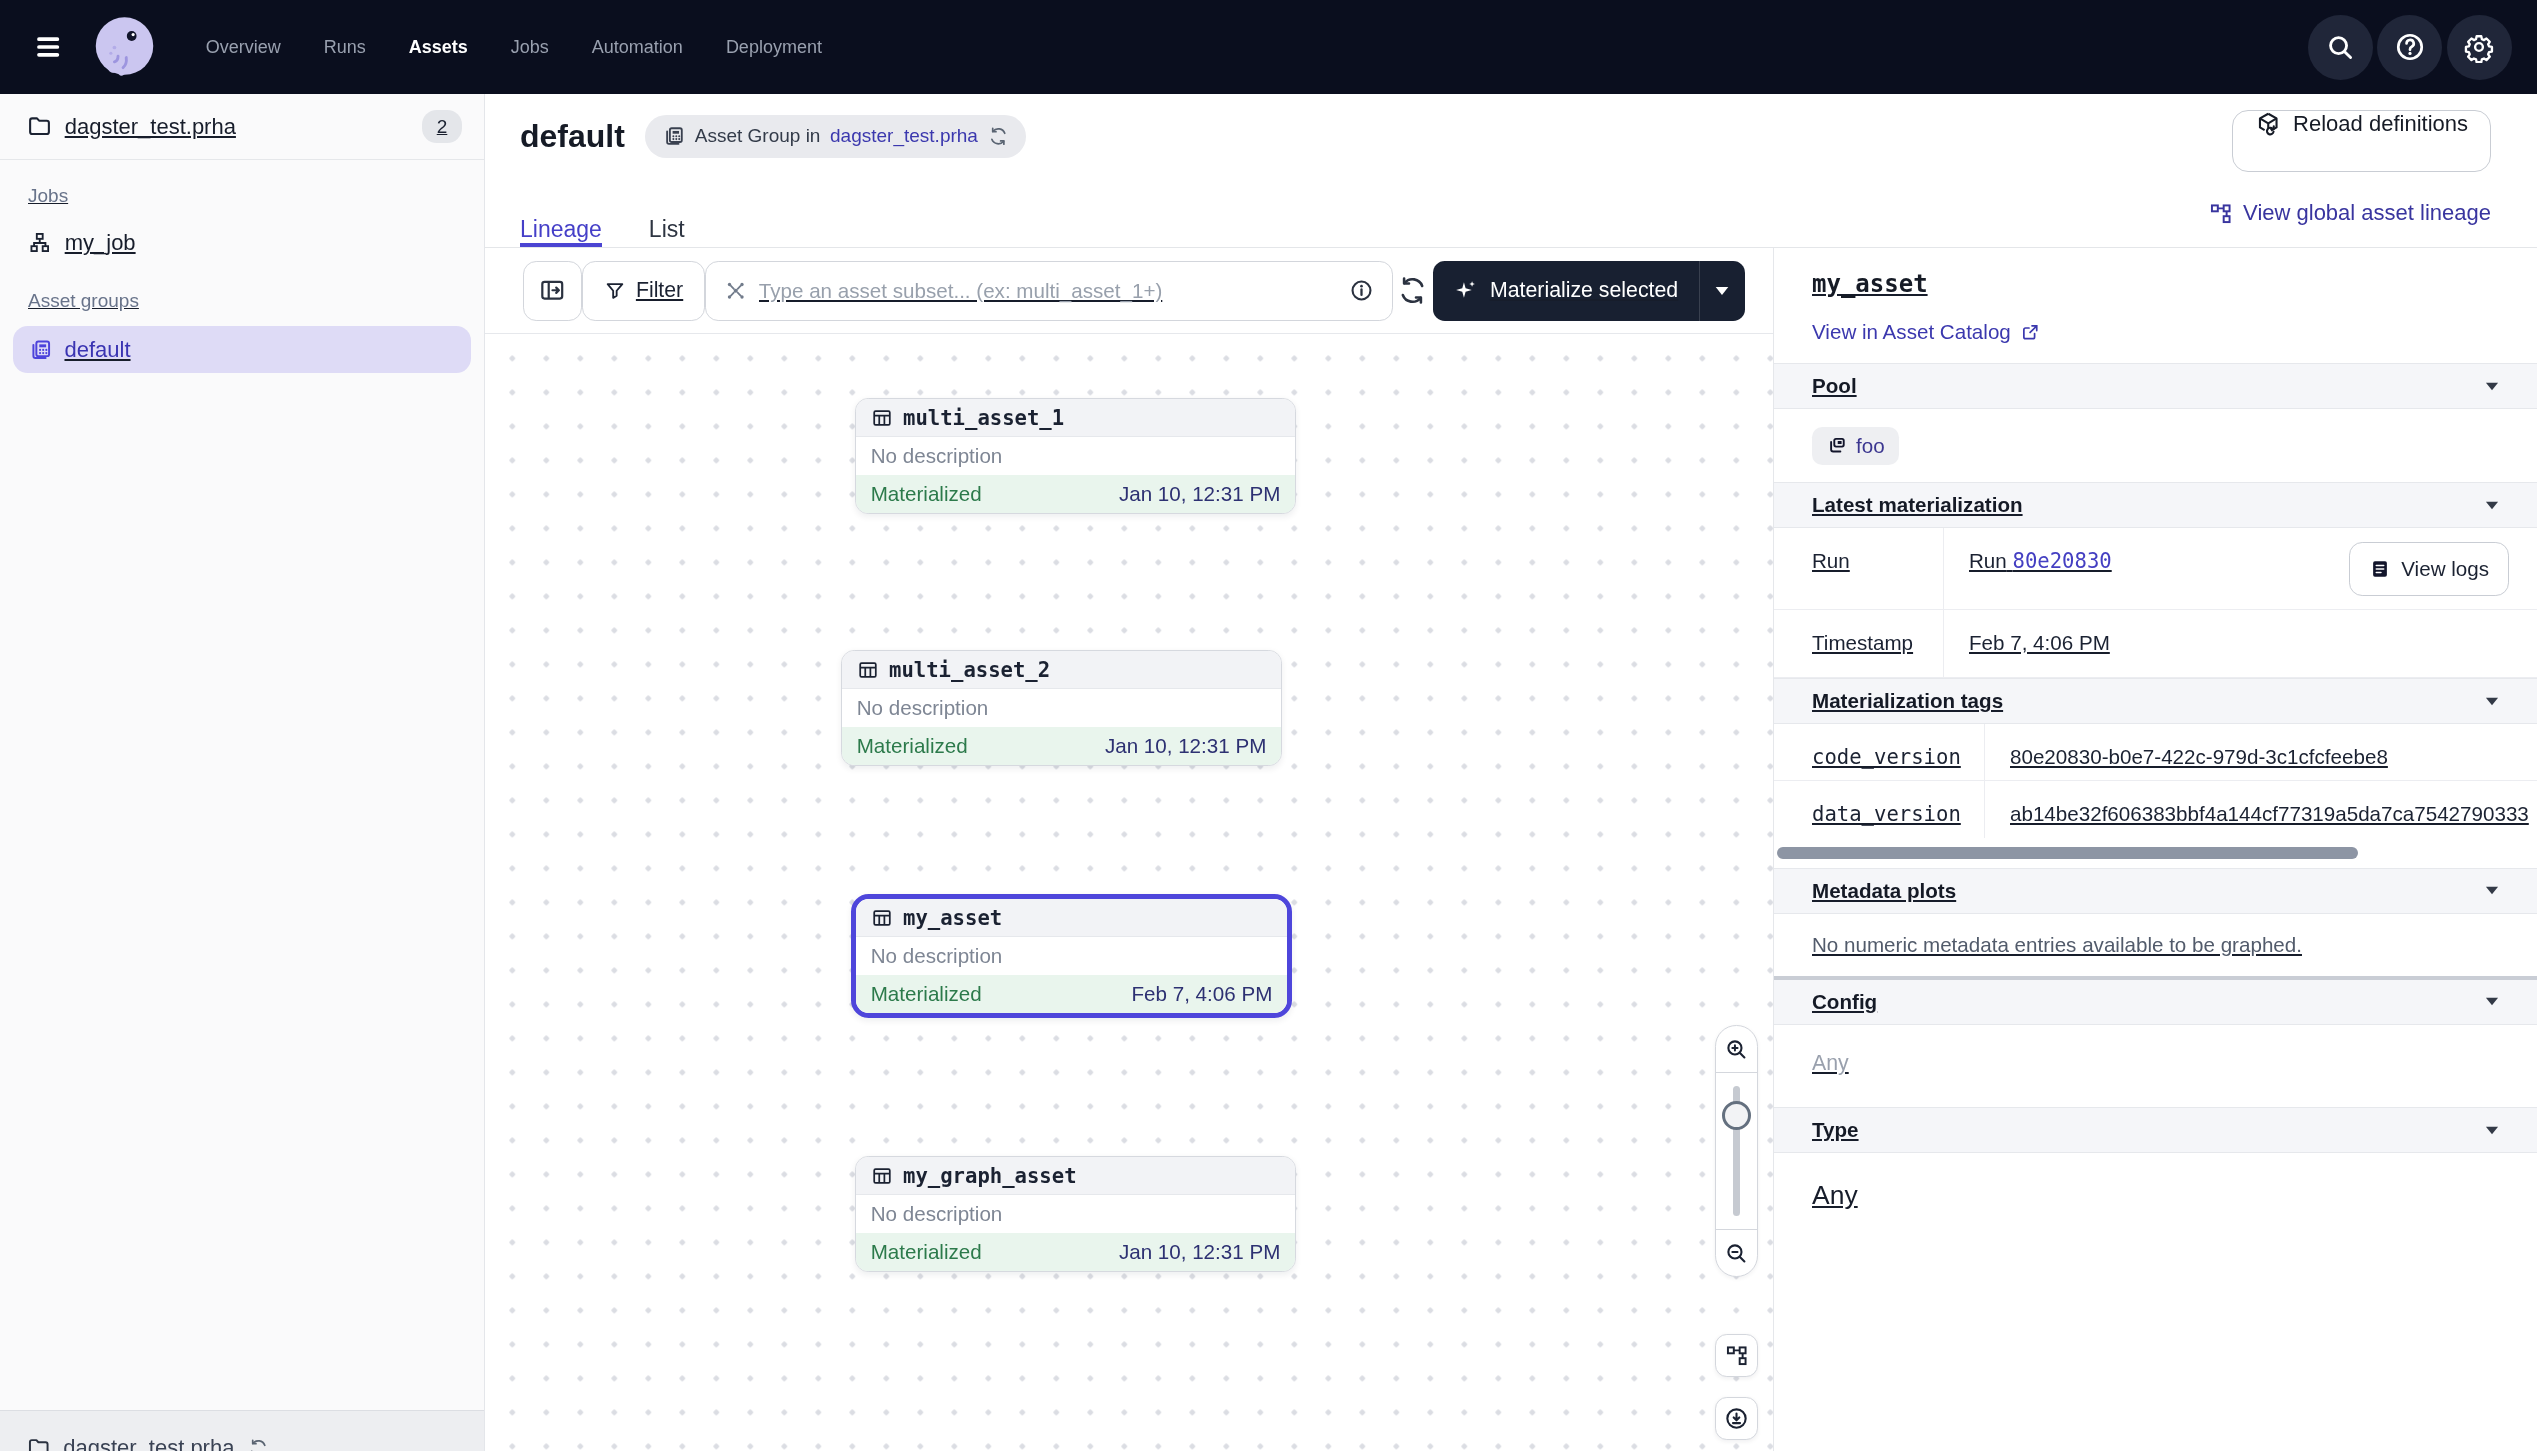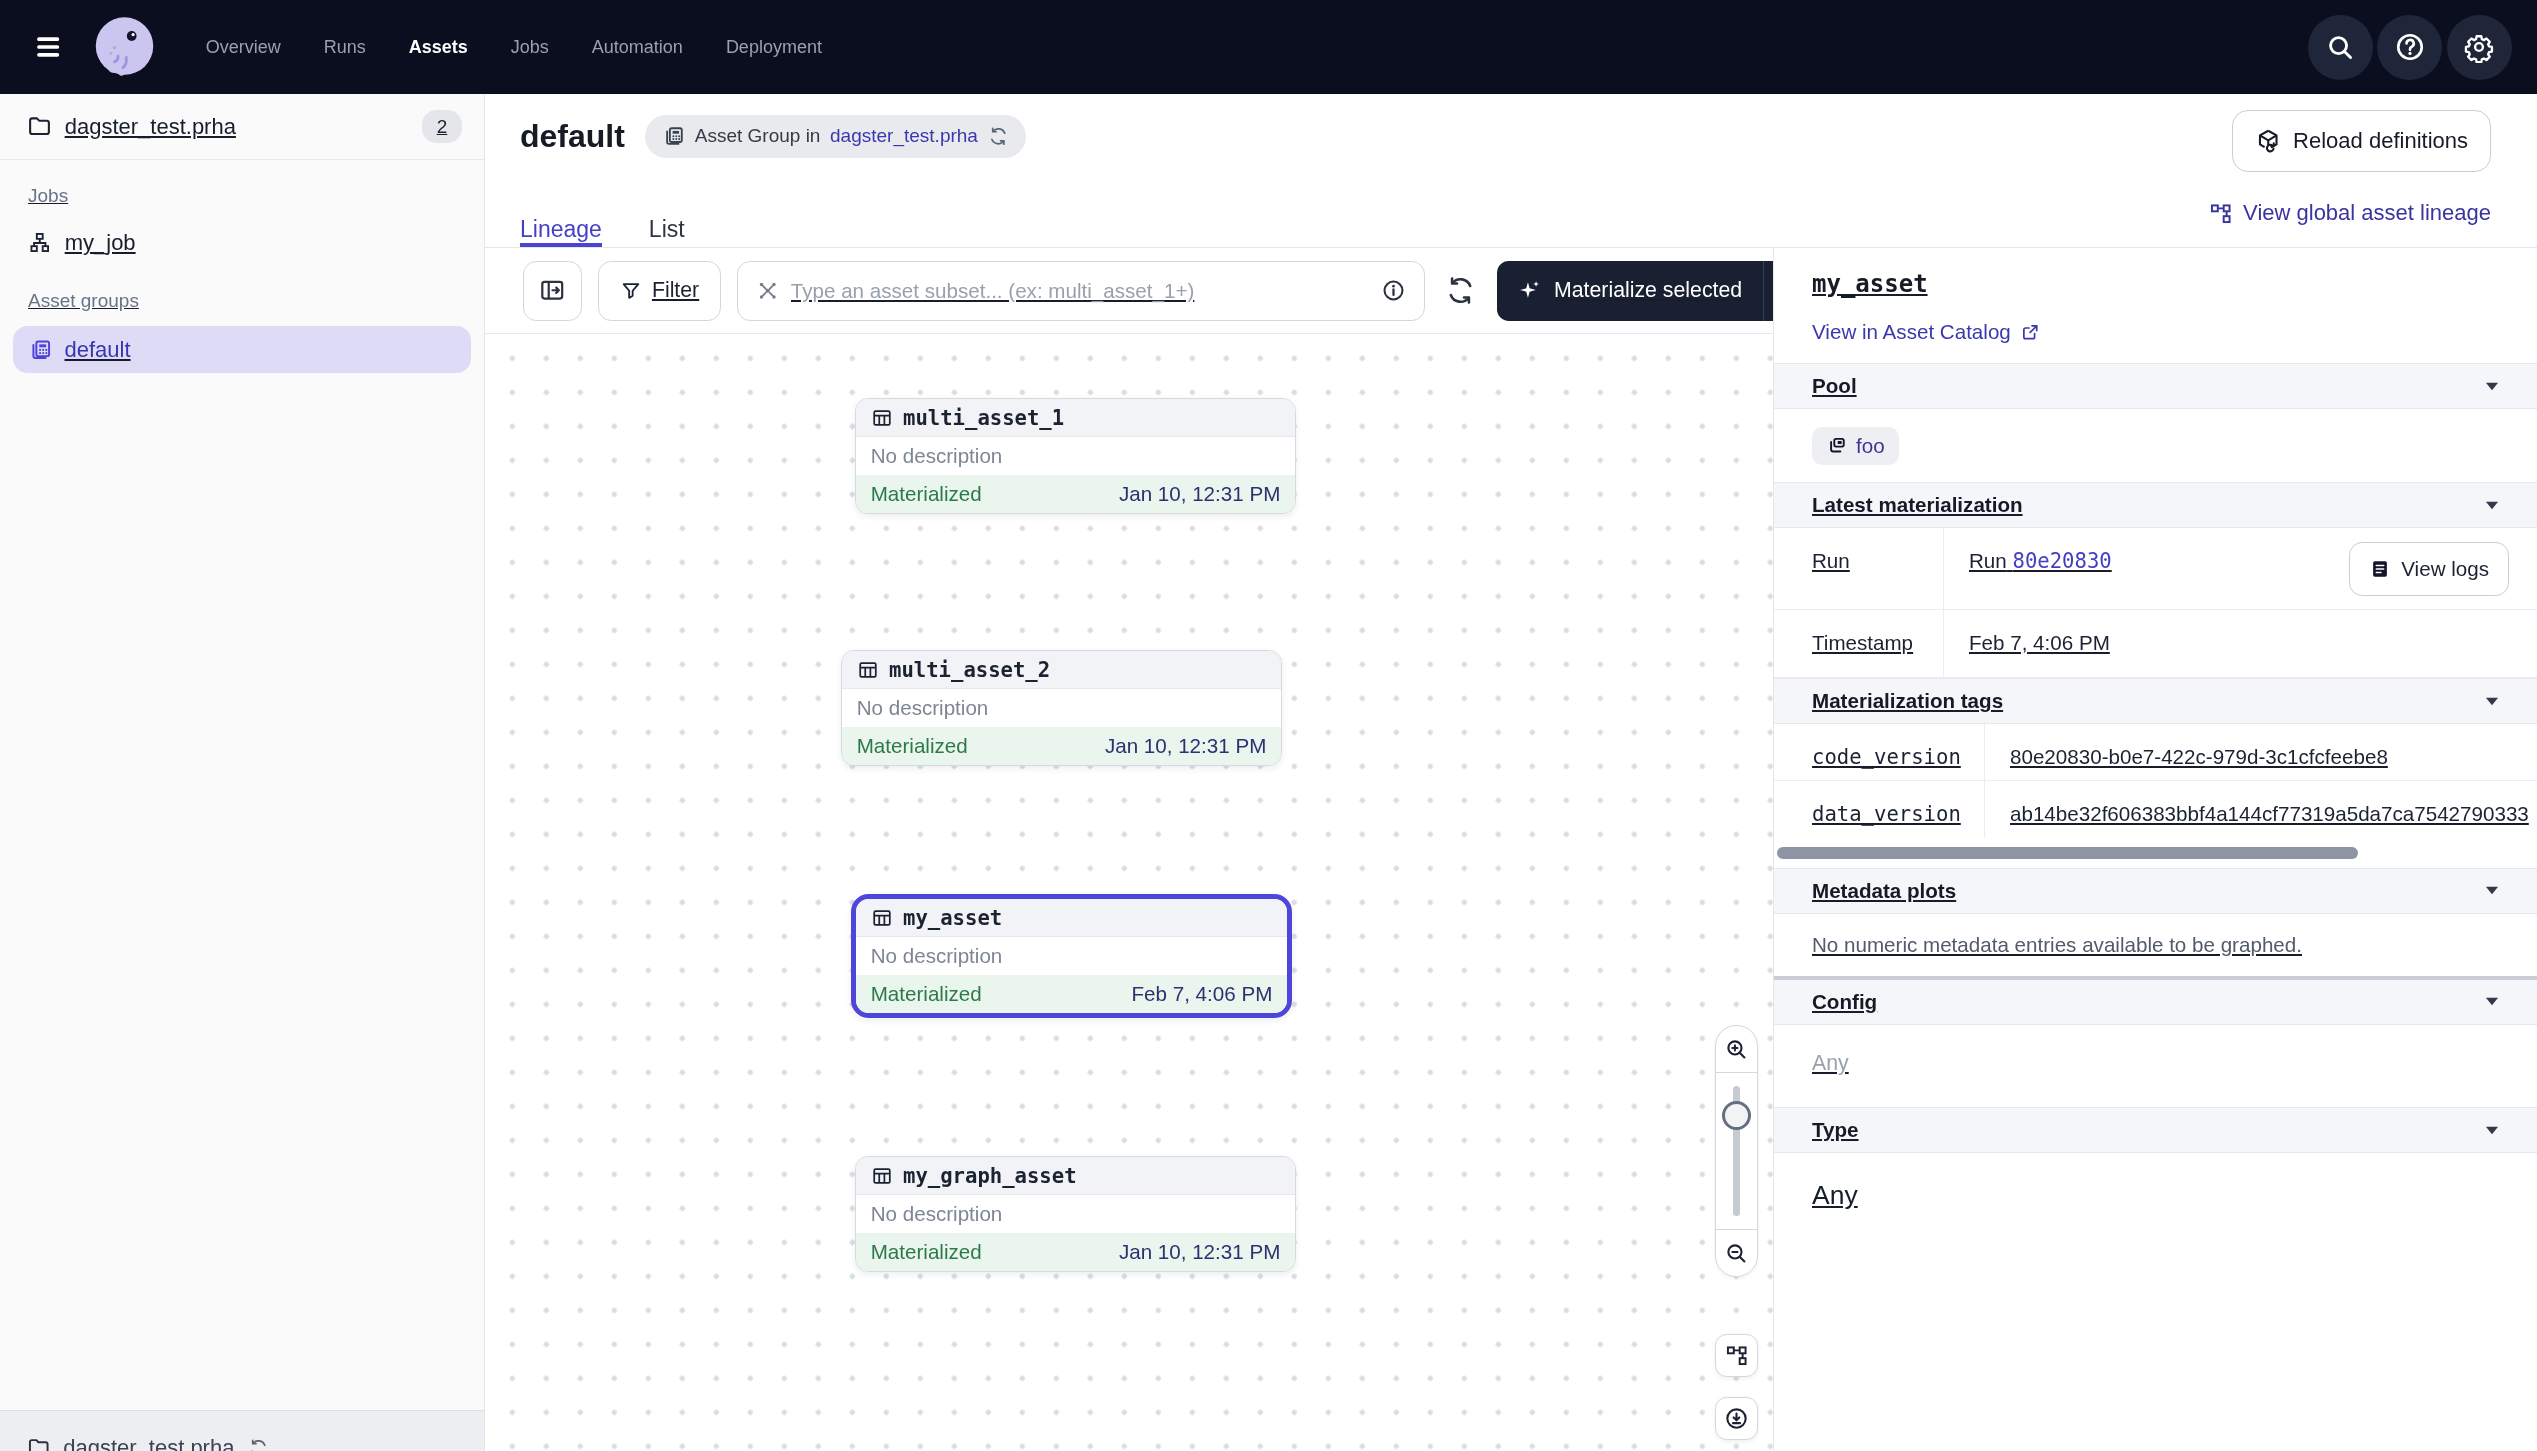--- a/index.html
+++ b/index.html
@@ -31,30 +31,30 @@
   .side-item { display:flex; align-items:center; gap:13.2px; height:43px; padding-left:28px; font-size:22px; color:#171D2B; cursor:pointer; }
   .group-item { margin:0 13.2px; height:47px; border-radius:14.7px; background:#DEDBF6; display:flex; align-items:center; gap:11.8px; padding-left:16px; font-size:22px; color:#3A34B2; cursor:pointer; }
   .side-footer { position:absolute; left:0; right:0; bottom:0; height:75px; background:#EDEEF1; border-top:1.5px solid #DCDEE3; display:flex; align-items:center; gap:13.2px; padding:0 26.5px; font-size:22px; color:#3A4254; }
 
   
   .page-header { height:154px; border-bottom:1.5px solid #E4E6E9; position:relative; background:#fff; flex:none; }
   .title-row { position:absolute; top:20.6px; left:35px; display:flex; align-items:center; gap:20.6px; }
   .page-title { font-size:32px; font-weight:bold; color:#161B26; }
   .chip { display:flex; align-items:center; gap:9.6px; height:43px; background:#E9EAEE; border-radius:21.3px; padding:0 17.7px; font-size:19px; color:#333B49; }
   .chip a { color:#3B38AE; text-decoration:none; cursor:pointer; }
-  .reload-btn { position:absolute; top:16px; right:47px; height:62px; display:inline-flex; align-items:center; gap:11.8px; padding:0 22px; border:1.5px solid #C9CDD4; border-radius:16px; background:#fff; font-size:22px; color:#161B26; cursor:pointer; }
+  .reload-btn { position:absolute; top:16px; right:47px; height:62px; display:inline-flex; gap:11.8px; padding:0 22px; border:1.5px solid #C9CDD4; border-radius:16px; background:#fff; font-size:22px; color:#161B26; cursor:pointer; }
   .tabs { position:absolute; bottom:0; left:35px; display:flex; gap:47px; }
   .tab { font-size:23px; color:#2E3542; cursor:pointer; border-bottom:4.4px solid transparent; }
   .tab.active { color:#453FC8; border-bottom-color:#4B44D2; }
   .global-link { position:absolute; right:47px; bottom:20.6px; display:flex; align-items:center; gap:10.3px; font-size:22px; color:#39359F; cursor:pointer; }
 
   
   .content { flex:1; display:flex; min-height:0; }
   .canvas-col { flex:1; display:flex; flex-direction:column; min-width:0; }
-  .toolbar { height:86px; flex:none; display:flex; align-items:center; gap:16px; padding:0 22px 0 38px; border-bottom:1.5px solid #E6E8EC; background:#fff; }
+  .toolbar { height:86px; flex:none; display:flex; align-items:center; padding:0 22px 0 38px; border-bottom:1.5px solid #E6E8EC; background:#fff; }
   .btn-sq { width:59px; height:60px; border:1.5px solid #D3D6DC; border-radius:13.2px; background:#fff; display:flex; align-items:center; justify-content:center; cursor:pointer; flex:none; }
   .btn-filter { height:60px; border:1.5px solid #D3D6DC; border-radius:13.2px; background:#fff; display:inline-flex; align-items:center; gap:10.3px; padding:0 20.6px; font-size:21.3px; color:#1B2232; cursor:pointer; flex:none; }
   .searchbox { width:688px; height:60px; border:1.5px solid #D3D6DC; border-radius:13.2px; background:#fff; display:flex; align-items:center; gap:11.8px; padding:0 17.7px; flex:none; }
   .searchbox input { flex:1; border:none; outline:none; font-size:20.6px; font-family:"Liberation Sans",sans-serif; color:#1B2232; background:transparent; }
   .searchbox input::placeholder { color:#98A0AC; }
   .btn-plain { background:none; border:none; cursor:pointer; padding:4.4px; flex:none; }
   .materialize { height:60px; background:#182031; border-radius:11.8px; display:flex; align-items:stretch; color:#fff; cursor:pointer; flex:none; }
   .mat-main { display:flex; align-items:center; gap:11.8px; padding:0 20.6px; font-size:21.3px; }
   .mat-caret { width:46px; display:flex; align-items:center; justify-content:center; border-left:1.5px solid #39404F; }
 

